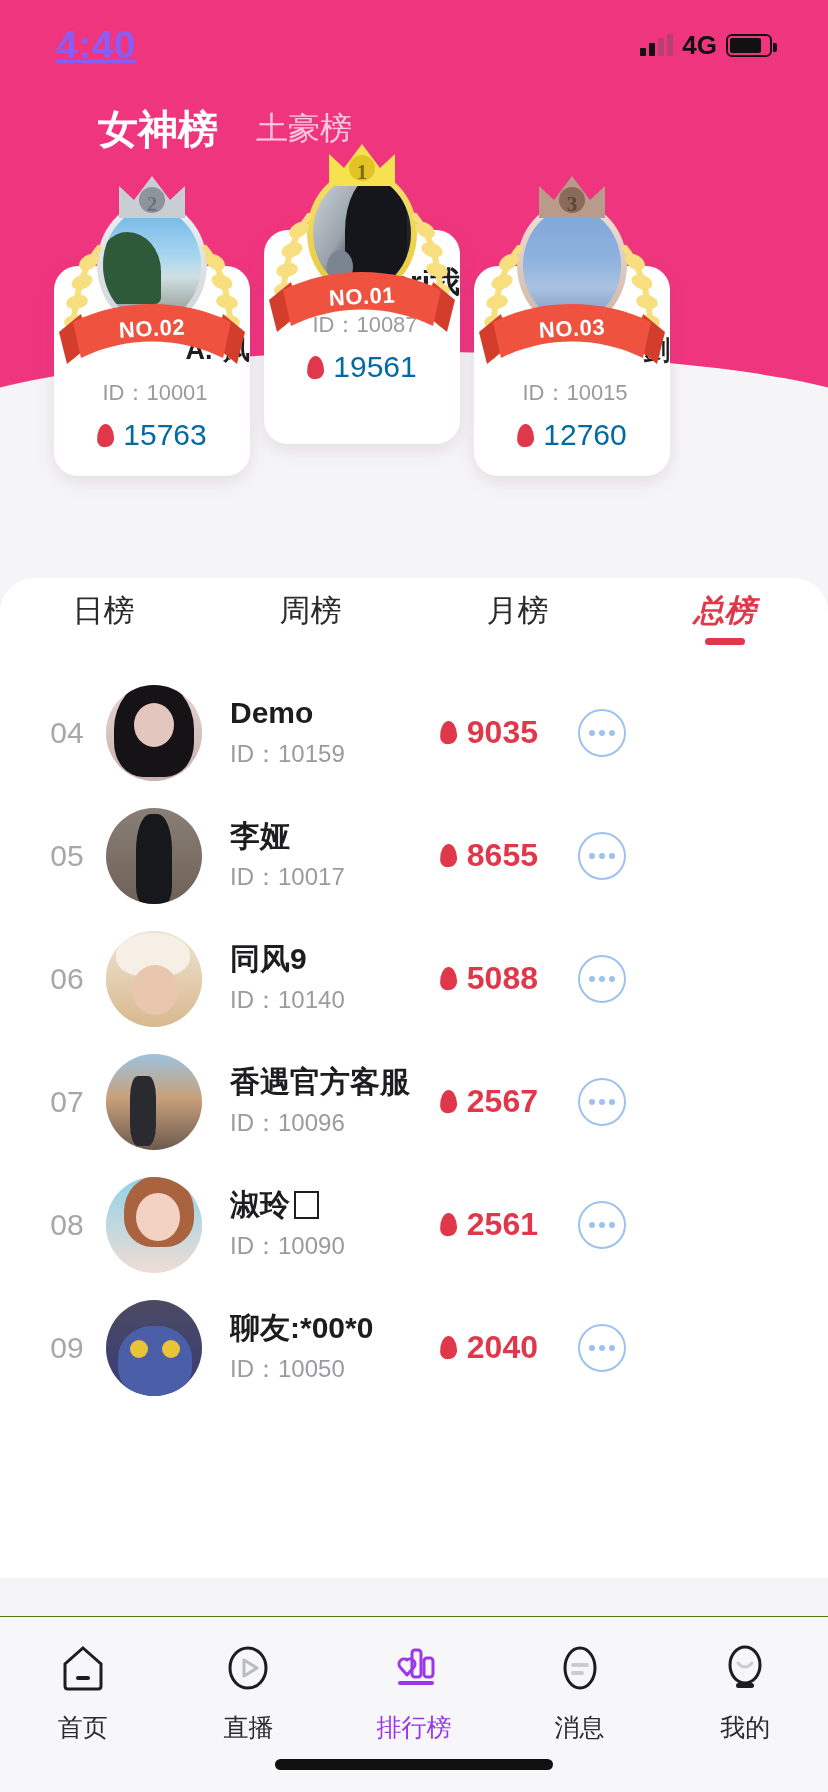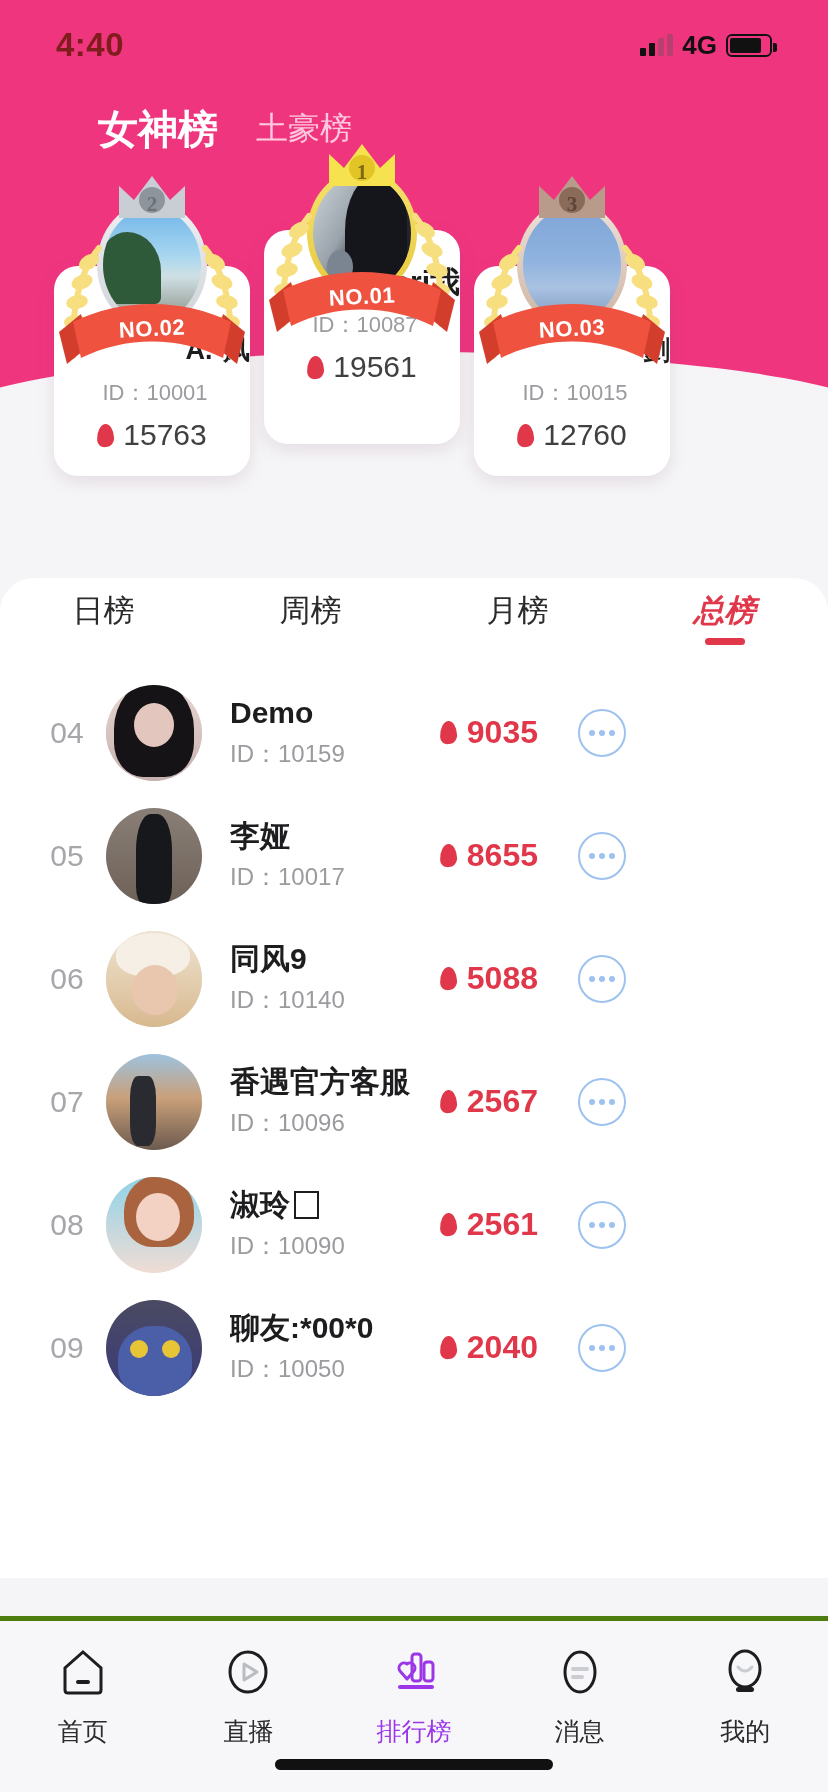--- a/index.html
+++ b/index.html
@@ -19,21 +19,21 @@
     position:absolute; left:-8%; top:352px; width:116%; height:200px;
     background:#f5f5f7; border-radius:50% 50% 0 0 / 72px 72px 0 0;
   }
 
   
   .statusbar{
     position:absolute; left:0; top:0; width:828px; height:90px;
     display:flex; align-items:center; justify-content:space-between;
     padding:0 56px; z-index:40;
   }
-  .sb-time{ font-size:33px; font-weight:700; color:#7f1d1d; letter-spacing:.5px; }
+  .sb-time{ font-size:39px; font-weight:700; color:#8b5cf6; letter-spacing:.5px;text-decoration:underline; }
   .sb-right{ display:flex; align-items:center; gap:9px; }
   .sig{ display:flex; align-items:flex-end; gap:3px; height:22px; }
   .sig i{ display:block; width:6px; background:#111; border-radius:1px; }
   .sig i:nth-child(1){ height:8px; }
   .sig i:nth-child(2){ height:13px; }
   .sig i:nth-child(3){ height:18px; background:#b7406f; }
   .sig i:nth-child(4){ height:22px; background:#b7406f; }
   .sb-net{ font-size:26px; font-weight:600; color:#111; }
   .batt{
     position:relative; width:46px; height:23px; border:2.5px solid #111;
@@ -58,21 +58,21 @@
   .pcard{ position:absolute; background:#fff; border-radius:24px;
           box-shadow:0 6px 18px rgba(120,60,90,.13); }
   .pcard.p2{ left:54px;  top:96px;  width:196px; height:210px; }
   .pcard.p1{ left:264px; top:60px;  width:196px; height:214px; }
   .pcard.p3{ left:474px; top:96px;  width:196px; height:210px; }
 
   .pc-name{ position:absolute; left:0; right:0; text-align:right; font-size:27px;
             font-weight:700; color:#1d1d1f; white-space:nowrap; overflow:hidden;padding-left:28px; }
   .pc-id{ position:absolute; left:0; right:0; text-align:center; font-size:22px; color:#9b9b9f;padding-left:6px; }
   .pc-hot{ position:absolute; left:0; right:0; text-align:center; font-size:30px;
-           color:#404040; display:flex; align-items:center; justify-content:center; gap:9px; }
+           color:#0369a1; display:flex; align-items:center; justify-content:center; gap:9px; }
   .flame{ display:inline-block; width:17px; height:23px; background:#e0384a;
           border-radius:52% 52% 48% 48% / 66% 66% 34% 34%;
           transform:rotate(-6deg) skewX(-4deg); position:relative; }
   .flame::after{ content:""; position:absolute; left:4px; top:9px; width:8px; height:11px;
           background:#e0384a; border-radius:50%; }
 
   .pcard.p2 .pc-name{ top:66px; }  .pcard.p2 .pc-id{ top:112px; }  .pcard.p2 .pc-hot{ top:152px; }
   .pcard.p1 .pc-name{ top:32px; font-size:30px; }  .pcard.p1 .pc-id{ top:80px; }  .pcard.p1 .pc-hot{ top:120px; }
   .pcard.p3 .pc-name{ top:66px; }  .pcard.p3 .pc-id{ top:112px; }  .pcard.p3 .pc-hot{ top:152px; }
 
@@ -142,21 +142,21 @@
   .rhot{ flex:0 0 auto; display:flex; align-items:center; gap:10px;
          font-size:32px; font-weight:700; color:#e0384a; margin-right:40px; }
   .more{ flex:0 0 auto; width:48px; height:48px; border-radius:50%;
          border:2px solid #9dc2f0; display:flex; align-items:center;
          justify-content:center; gap:4px; cursor:pointer; }
   .more i{ width:6px; height:6px; border-radius:50%; background:#9dc2f0; display:block; }
 
   
   .tabbar{
     position:absolute; left:0; bottom:0; width:828px; height:176px;
-    background:#f7f7f9; border-top:5px solid #4d7c0f; z-index:50;
+    background:#f7f7f9; border-top:1px solid #4d7c0f; z-index:50;
     display:flex; align-items:flex-start; padding-top:22px;margin-top:42px;
   }
   .nav{ flex:1; display:flex; flex-direction:column; align-items:center; gap:14px; cursor:pointer; }
   .nav .glyph{ width:62px; height:58px; display:flex; align-items:center; justify-content:center; }
   .nav label{ font-size:25px; color:#2b2b2e; cursor:pointer; }
   .nav.active label{ color:#9b37e8; }
   .homebar{ position:absolute; left:50%; transform:translateX(-50%); bottom:22px;
             width:278px; height:11px; border-radius:6px; background:#111; z-index:60; }
 </style>
 </head>

